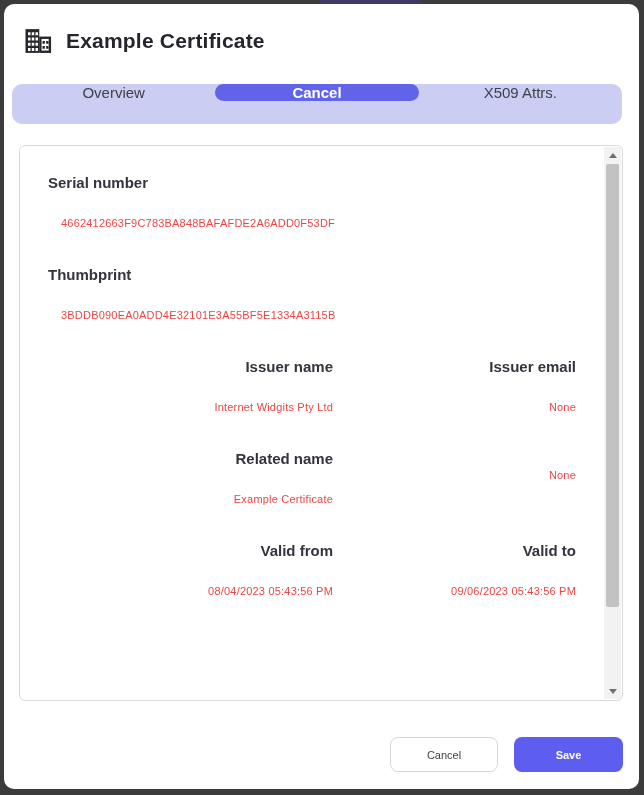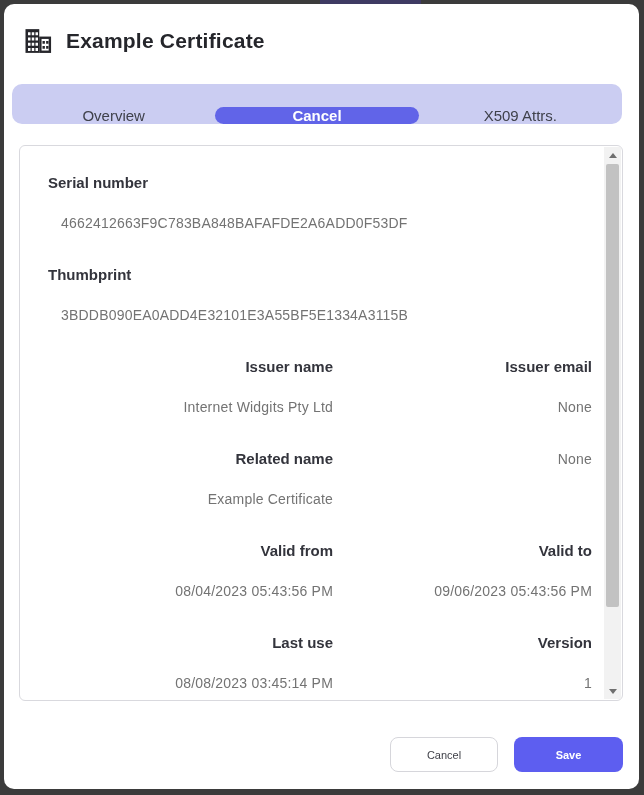--- a/index.html
+++ b/index.html
@@ -27,45 +27,45 @@
   }
   .header .icon { width: 30px; height: 30px; color: #26262b; flex: 0 0 auto; }
   .header .icon svg { width: 100%; height: 100%; display: block; }
   .title {
     font-size: 21px; font-weight: bold; color: #25262b; letter-spacing: .2px;
   }
   
   .tabbar {
     position: absolute; top: 80px; left: 8px; right: 17px; height: 40px;
     background: #cbcdf2; border-radius: 10px;
-    display: flex; align-items: flex-end;
+    display: flex; align-items: flex-start;
   }
   .tab {
     flex: 1 1 0; display: flex; align-items: center; justify-content: center;
     font-size: 15px; color: #3f414b; cursor: pointer; border-radius: 9px;
   }
   .tab.active {
     background: #6164e8; color: #ffffff; font-weight: bold;
   }
   
   .content {
     position: absolute; top: 141px; left: 15px; right: 16px; height: 556px;
     background: #fff; border: 1px solid #d9d9de; border-radius: 6px;
     overflow: hidden;
-    padding: 28px 30px 0 28px;
+    padding: 28px 46px 0 28px;
   }
   .row { margin-bottom: 34px; }
   .row.pair { display: grid; grid-template-columns: 285px 1fr; text-align: right; }
   .field-label {
     font-size: 15px; font-weight: bold; color: #33343c; line-height: 18px;
     margin-bottom: 22px;
   }
   .field-value {
-    font-size: 14px; color: #737373; line-height: 18px; margin-left: 13px;
-    letter-spacing: .2px; white-space: nowrap;
+    font-size: 11px; color: #ef4444; line-height: 18px; margin-left: 13px;
+    letter-spacing: .2px; white-space: nowrap; margin-top: 16px;
   }
   
   .scrollbar {
     position: absolute; top: 1px; right: 1px; bottom: 1px; width: 17px;
     background: #f2f2f2;
   }
   .scroll-btn {
     position: absolute; left: 0; width: 17px; height: 16px;
     display: flex; align-items: center; justify-content: center;
   }
@@ -185,30 +185,20 @@
       <div class="field">
         <div class="field-label">Valid from</div>
         <div class="field-value">08/04/2023 05:43:56 PM</div>
       </div>
       <div class="field">
         <div class="field-label">Valid to</div>
         <div class="field-value">09/06/2023 05:43:56 PM</div>
       </div>
     </div>
 
-    <div class="row pair">
-      <div class="field">
-        <div class="field-label">Last use</div>
-        <div class="field-value">08/08/2023 03:45:14 PM</div>
-      </div>
-      <div class="field">
-        <div class="field-label">Version</div>
-        <div class="field-value">1</div>
-      </div>
-    </div>
 
     <div class="scrollbar">
       <div class="scroll-btn up">
         <span class="tri-up"></span>
       </div>
       <div class="scroll-thumb"></div>
       <div class="scroll-btn down">
         <span class="tri-down"></span>
       </div>
     </div>

